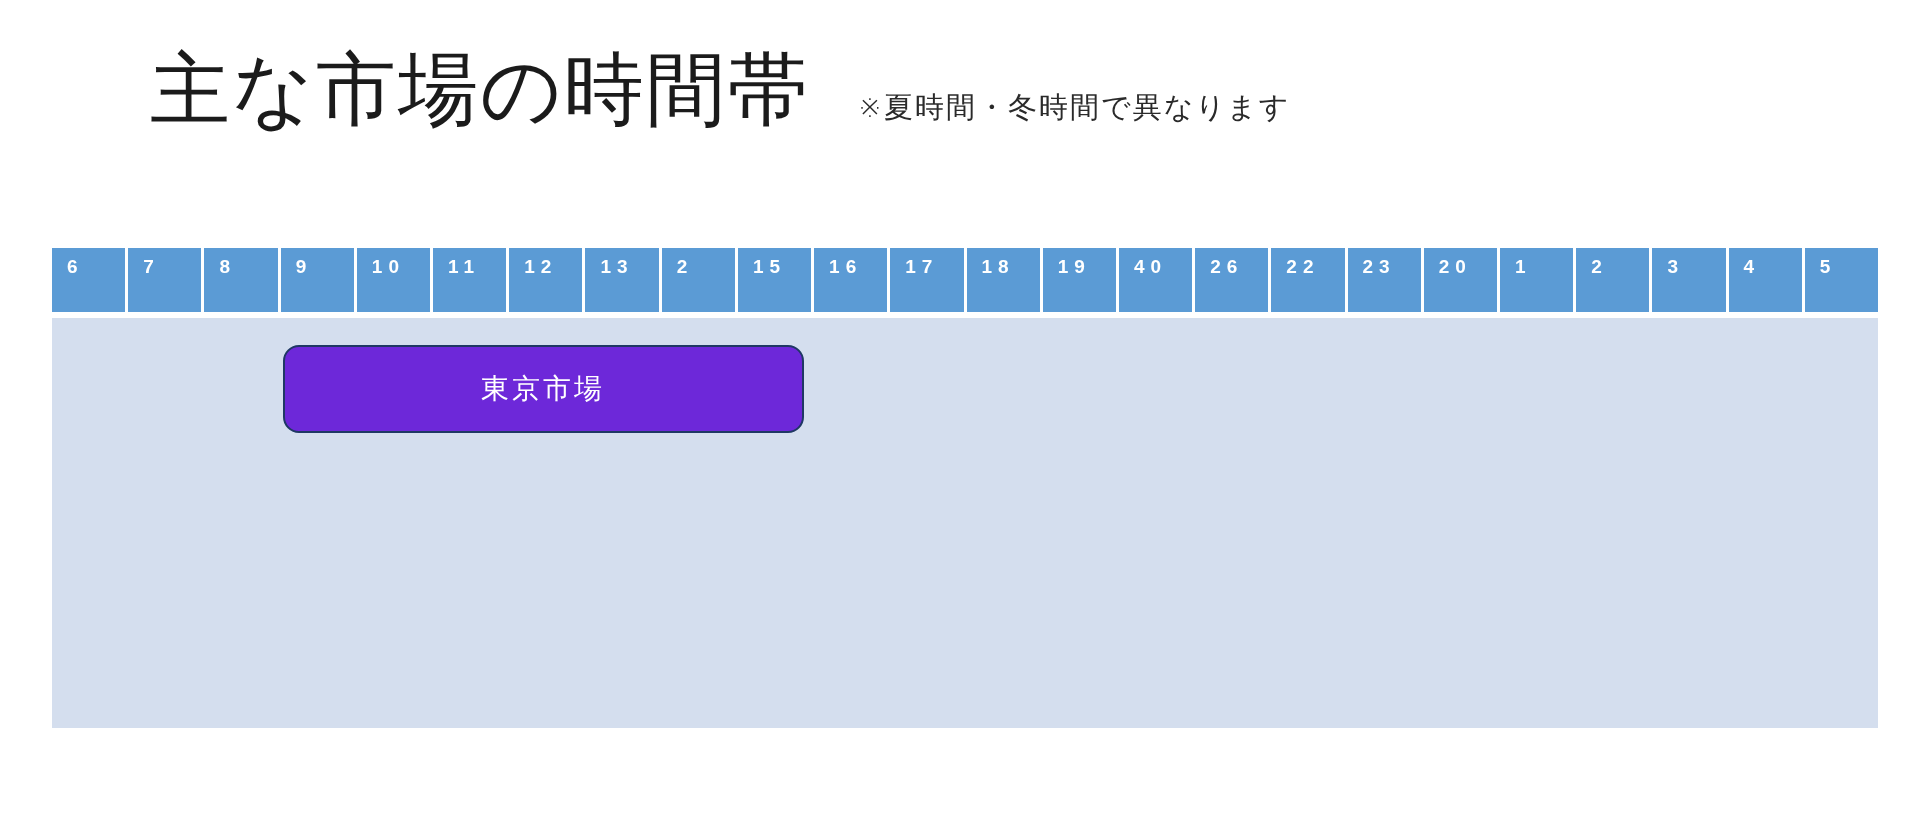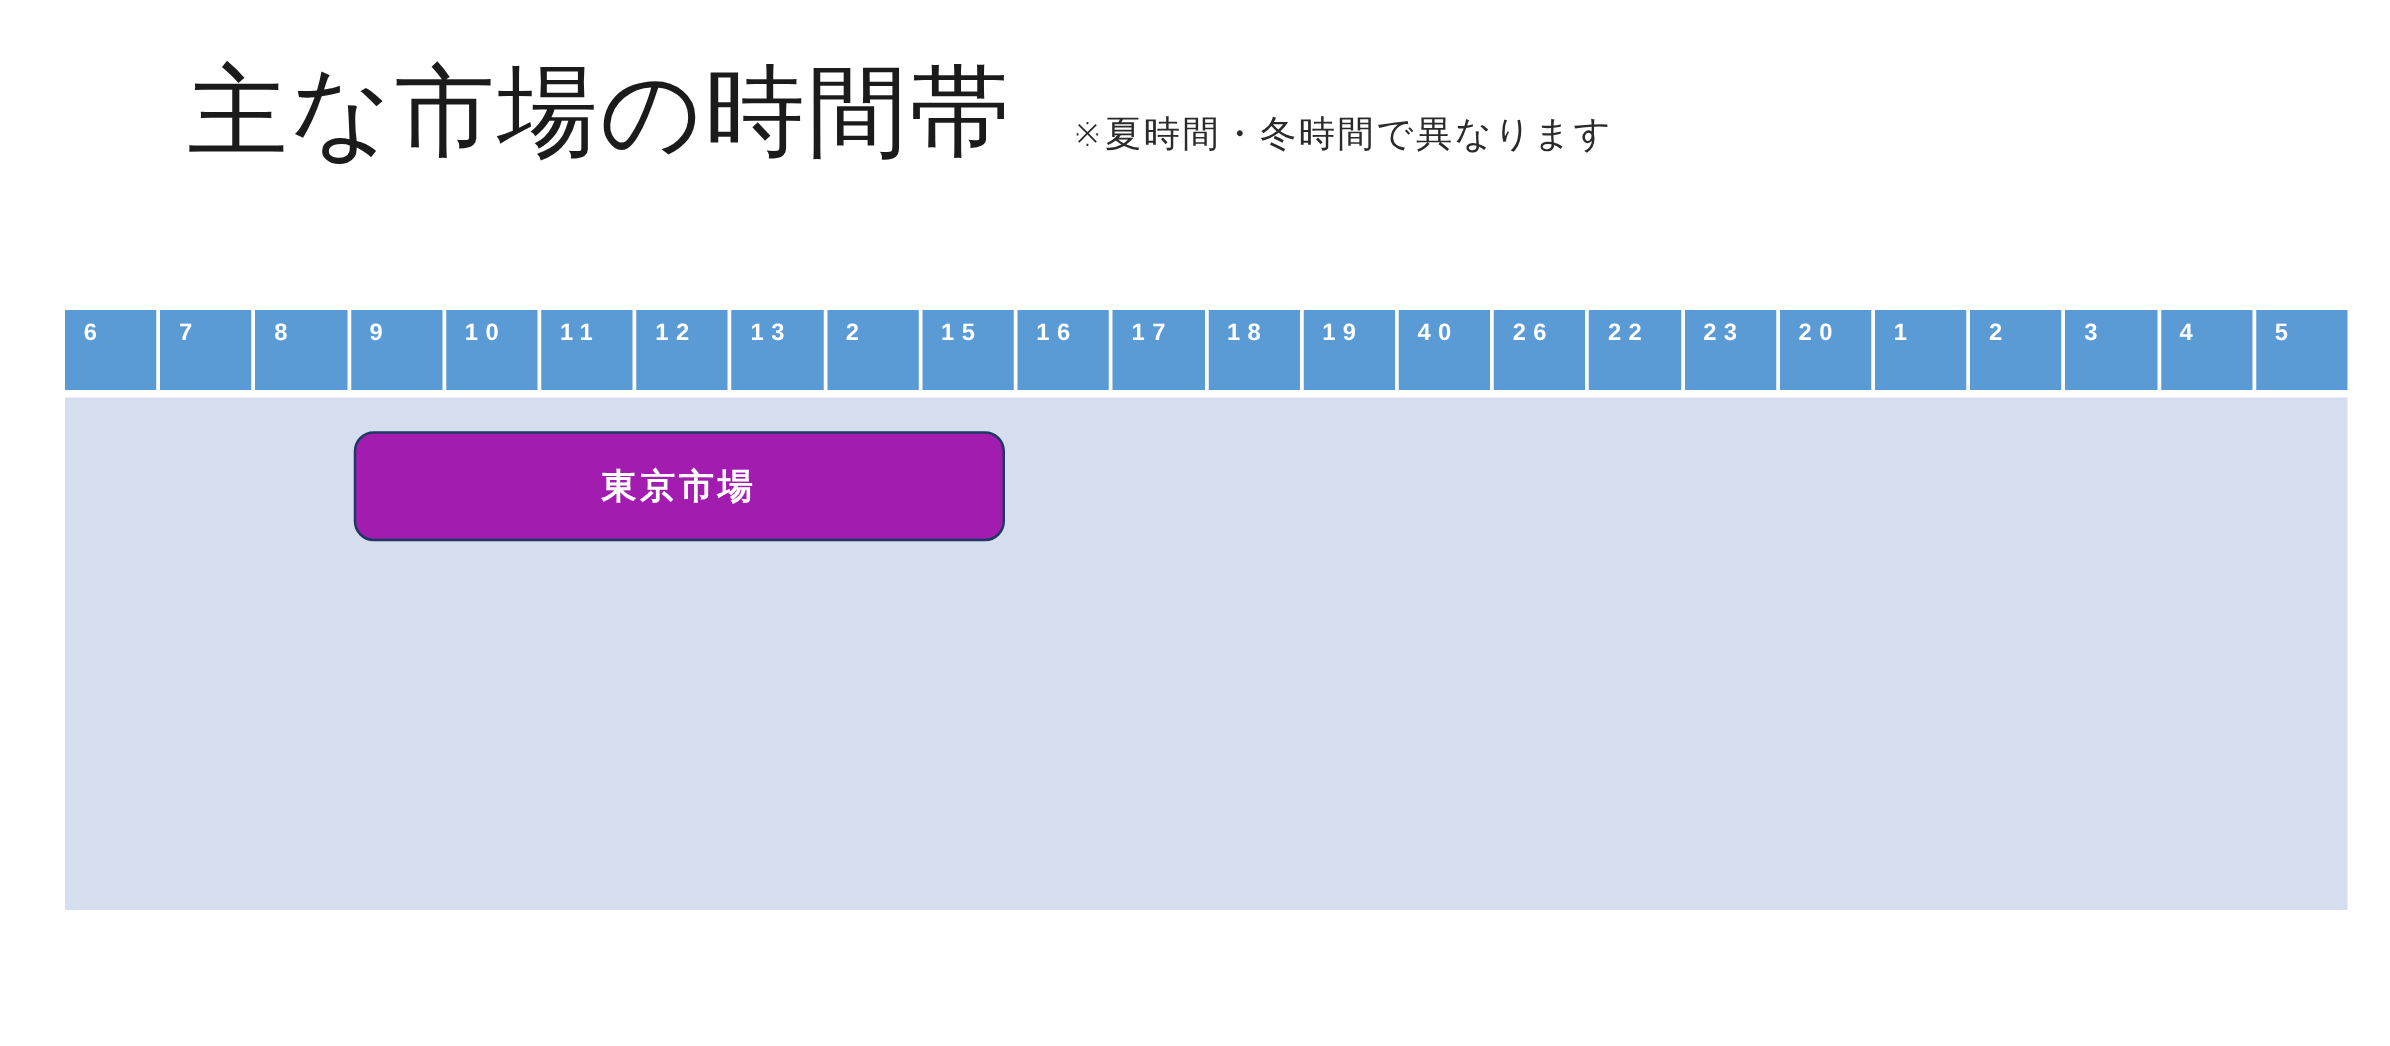--- a/index.html
+++ b/index.html
@@ -68,26 +68,26 @@
     position: absolute;
     left: 52px;
     top: 318px;
     width: 1826px;
     height: 410px;
     background: #d4deee;
   }
   .market-bar {
     position: absolute;
     box-sizing: border-box;
-    background: #a21caf;
+    background: #6d28d9;
     border: 2.5px solid #1f3864;
     border-radius: 16px;
     color: #ffffff;
     font-size: 28px;
-    font-weight: 700;
+    font-weight: 400;
     letter-spacing: 3px;
     display: flex;
     align-items: center;
     justify-content: center;
     white-space: nowrap;
   }
 </style>
 </head>
 <body>
 

